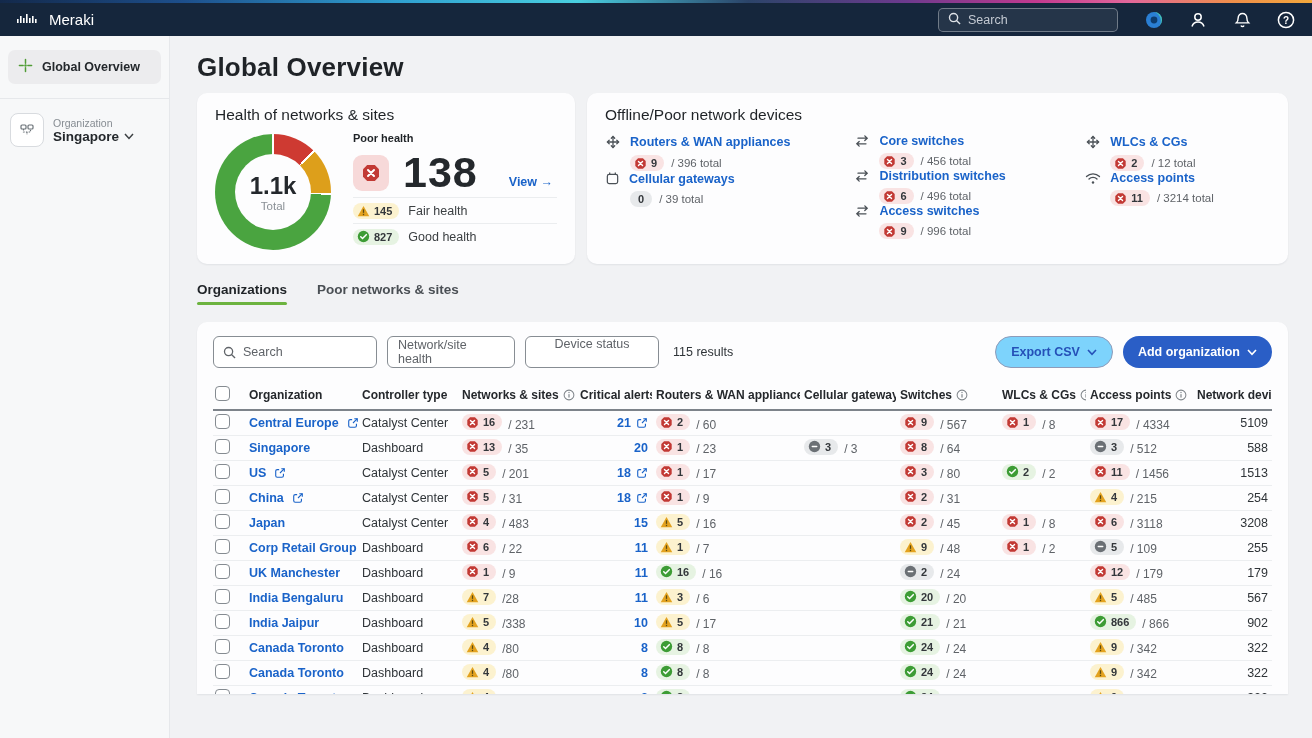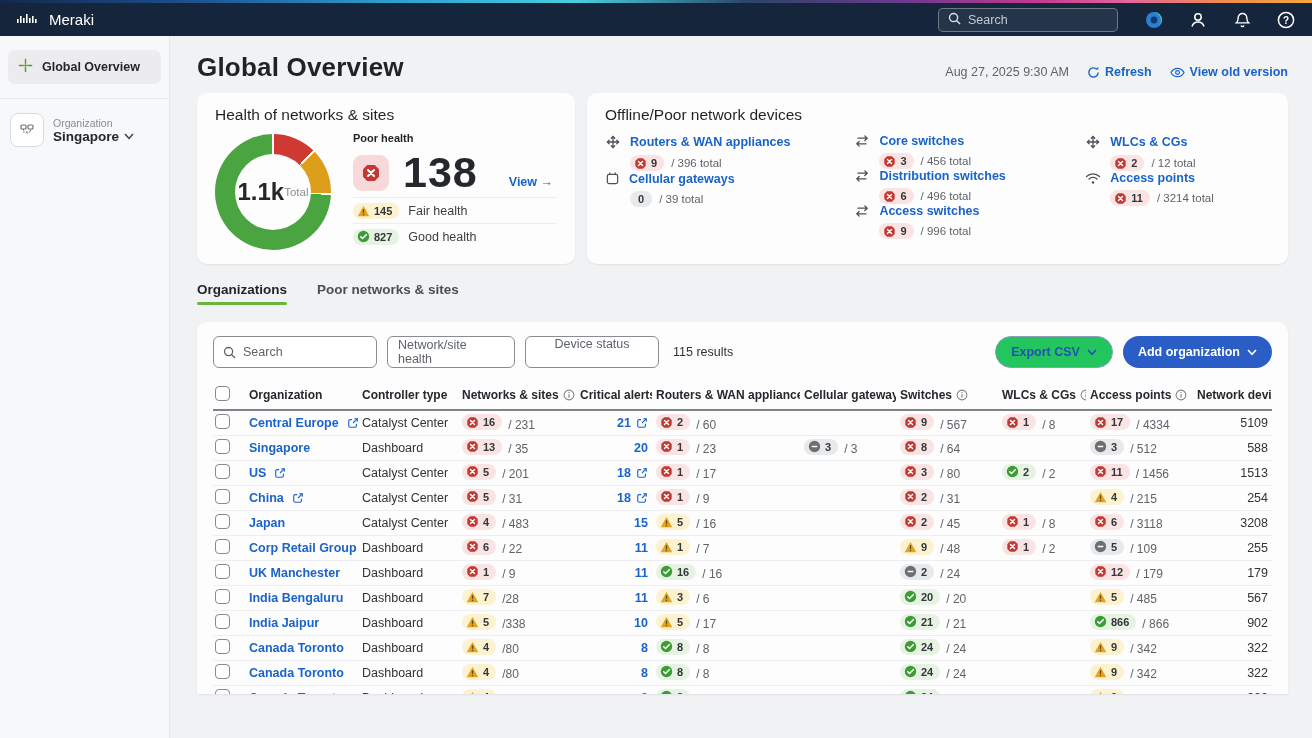--- a/index.html
+++ b/index.html
@@ -41,21 +41,21 @@
 
   
   .cards { display:flex; gap:12px; margin-top:10px; }
   .card { background:#fdfdfe; border-radius:10px; box-shadow:0 1px 2px rgba(20,30,40,.07); padding:13px 18px; }
   .card h2 { font-size:15.5px; font-weight:normal; color:#1f2327; }
   .health { width:378px; height:171px; }
   .hbody { display:flex; margin-top:8px; }
   .donut { width:116px; height:116px; border-radius:50%; position:relative; flex-shrink:0; margin-top:2px;
     background:conic-gradient(#fff 0 1deg,#ce3a32 1deg 44deg,#fff 44deg 46deg,#dd9f1b 46deg 91deg,#fff 91deg 93deg,#4aa440 93deg 359deg,#fff 359deg 360deg); }
   .donut .hole { position:absolute; inset:20px; background:#fdfdfe; border-radius:50%;
-    display:flex; flex-direction:row; align-items:center; justify-content:center; }
+    display:flex; flex-direction:column; align-items:center; justify-content:center; }
   .hole .big { font-size:24px; font-weight:bold; color:#24282c; }
   .hole .sub { font-size:11.5px; color:#8a9096; }
   .hright { flex:1; margin-left:22px; }
   .poorlbl { font-size:11px; font-weight:bold; color:#1f2327; }
   .poorrow { display:flex; align-items:center; margin-top:4px; }
   .pooricon { width:36px; height:36px; border-radius:9px; background:#f7d9d9; display:flex; align-items:center; justify-content:center; }
   .poorval { font-size:43px; font-weight:bold; color:#24282c; margin-left:14px; letter-spacing:1px; }
   .viewlink { margin-left:auto; margin-right:4px; color:#1a63c9; font-size:12.5px; font-weight:bold; cursor:pointer; align-self:flex-end; padding-bottom:8px;}
   .statrow { display:flex; align-items:center; gap:9px; border-top:1px solid #ebedef; height:26px; font-size:12.5px; color:#3c4043; }
   .statrow:first-of-type { margin-top:6px; }
@@ -88,21 +88,21 @@
   .filters { display:flex; align-items:center; gap:10px; }
   .fsearch { width:164px; height:32px; border:1px solid #878d93; border-radius:6px; display:flex; align-items:center; gap:7px; padding:0 9px; background:#fff; }
   .fsearch input { border:none; outline:none; font-size:12.5px; width:110px; color:#2f3438; font-family:"Liberation Sans", sans-serif; }
   .fsearch input::placeholder { color:#5f6368; }
   .fselect { height:32px; border:1px solid #878d93; border-radius:6px; display:flex; align-items:center; justify-content:space-between;
     padding:0 10px; background:#fff; font-size:12.5px; color:#5f6368; cursor:pointer;gap:48px; }
   .fs1 { width:128px; } .fs2 { width:134px;flex-direction:column; }
   .results { font-size:12.5px; color:#2f3438; margin-left:4px; }
   .filters .spacer { flex:1; }
   .btn { height:32px; border-radius:16px; display:flex; align-items:center; gap:7px; padding:0 15px; font-size:12.5px; font-weight:bold; cursor:pointer; }
-  .btn-outline { border:1px solid #8e9bb9; color:#2550b8; background:#22c55e;text-align:right; }
+  .btn-outline { border:1px solid #8e9bb9; color:#2550b8; background:#7dd3fc;text-align:right; }
   .btn-primary { background:#2a5ec6; color:#fff; border:none; }
 
   table { border-collapse:collapse; margin-top:13px; table-layout:fixed; width:1059px; }
   th { font-size:12px; font-weight:bold; color:#25282c; text-align:left; padding:5px 4px; border-bottom:2px solid #7d838a; white-space:nowrap; overflow:hidden; }
   th .hwrap { display:inline-flex; align-items:center; gap:4px; }
   td { font-size:12.5px; padding:0 4px; border-bottom:1px solid #eceef0; height:25px; white-space:nowrap; overflow:hidden; }
   .cbx { width:15px; height:15px; border:1.5px solid #858b91; border-radius:4px; background:#fff; display:inline-block; cursor:pointer; }
   td.cbxc, th.cbxc { padding-left:2px; }
   .orglink { color:#1a63c9; font-weight:bold; cursor:pointer; display:inline-flex; align-items:center; gap:8px; }
   .alink { color:#1a63c9; font-weight:bold; cursor:pointer; display:inline-flex; align-items:center; gap:5px; }
@@ -199,37 +199,20 @@
               <polyline points="1,1 5,5.4 9,1" fill="none" stroke="#3c4043" stroke-width="1.5"></polyline>
             </svg>
         </div>
       </span>
     </div>
   </div>
 
   <div class="main">
     <div class="pagehead">
       <div class="ptitle">Global Overview</div>
-      <div class="pmeta">
-        <span class="ts">Aug 27, 2025 9:30 AM</span>
-        <span class="linkbtn">
-          <svg width="13" height="13" viewBox="0 0 14 14" fill="none" stroke="#1a63c9" stroke-width="1.5">
-              <path d="M12 7a5 5 0 1 1-1.5-3.6"></path>
-              <polyline points="12.2,0.8 12.2,3.9 9.1,3.9" fill="#1a63c9" stroke="none"></polyline>
-            </svg>
-          <span>Refresh</span>
-        </span>
-        <span class="linkbtn">
-          <svg width="15" height="11" viewBox="0 0 16 11" fill="none" stroke="#1a63c9" stroke-width="1.3">
-              <path d="M1 5.5C2.8 2.4 5.3 1 8 1s5.2 1.4 7 4.5C13.2 8.6 10.7 10 8 10S2.8 8.6 1 5.5z"></path>
-              <circle cx="8" cy="5.5" r="2"></circle>
-            </svg>
-          <span>View old version</span>
-        </span>
-      </div>
     </div>
 
     <div class="cards">
       <div class="card health">
         <h2>Health of networks &amp; sites</h2>
         <div class="hbody">
           <div class="donut">
             <div class="hole">
               <span class="big">1.1k</span>
               <span class="sub">Total</span>

